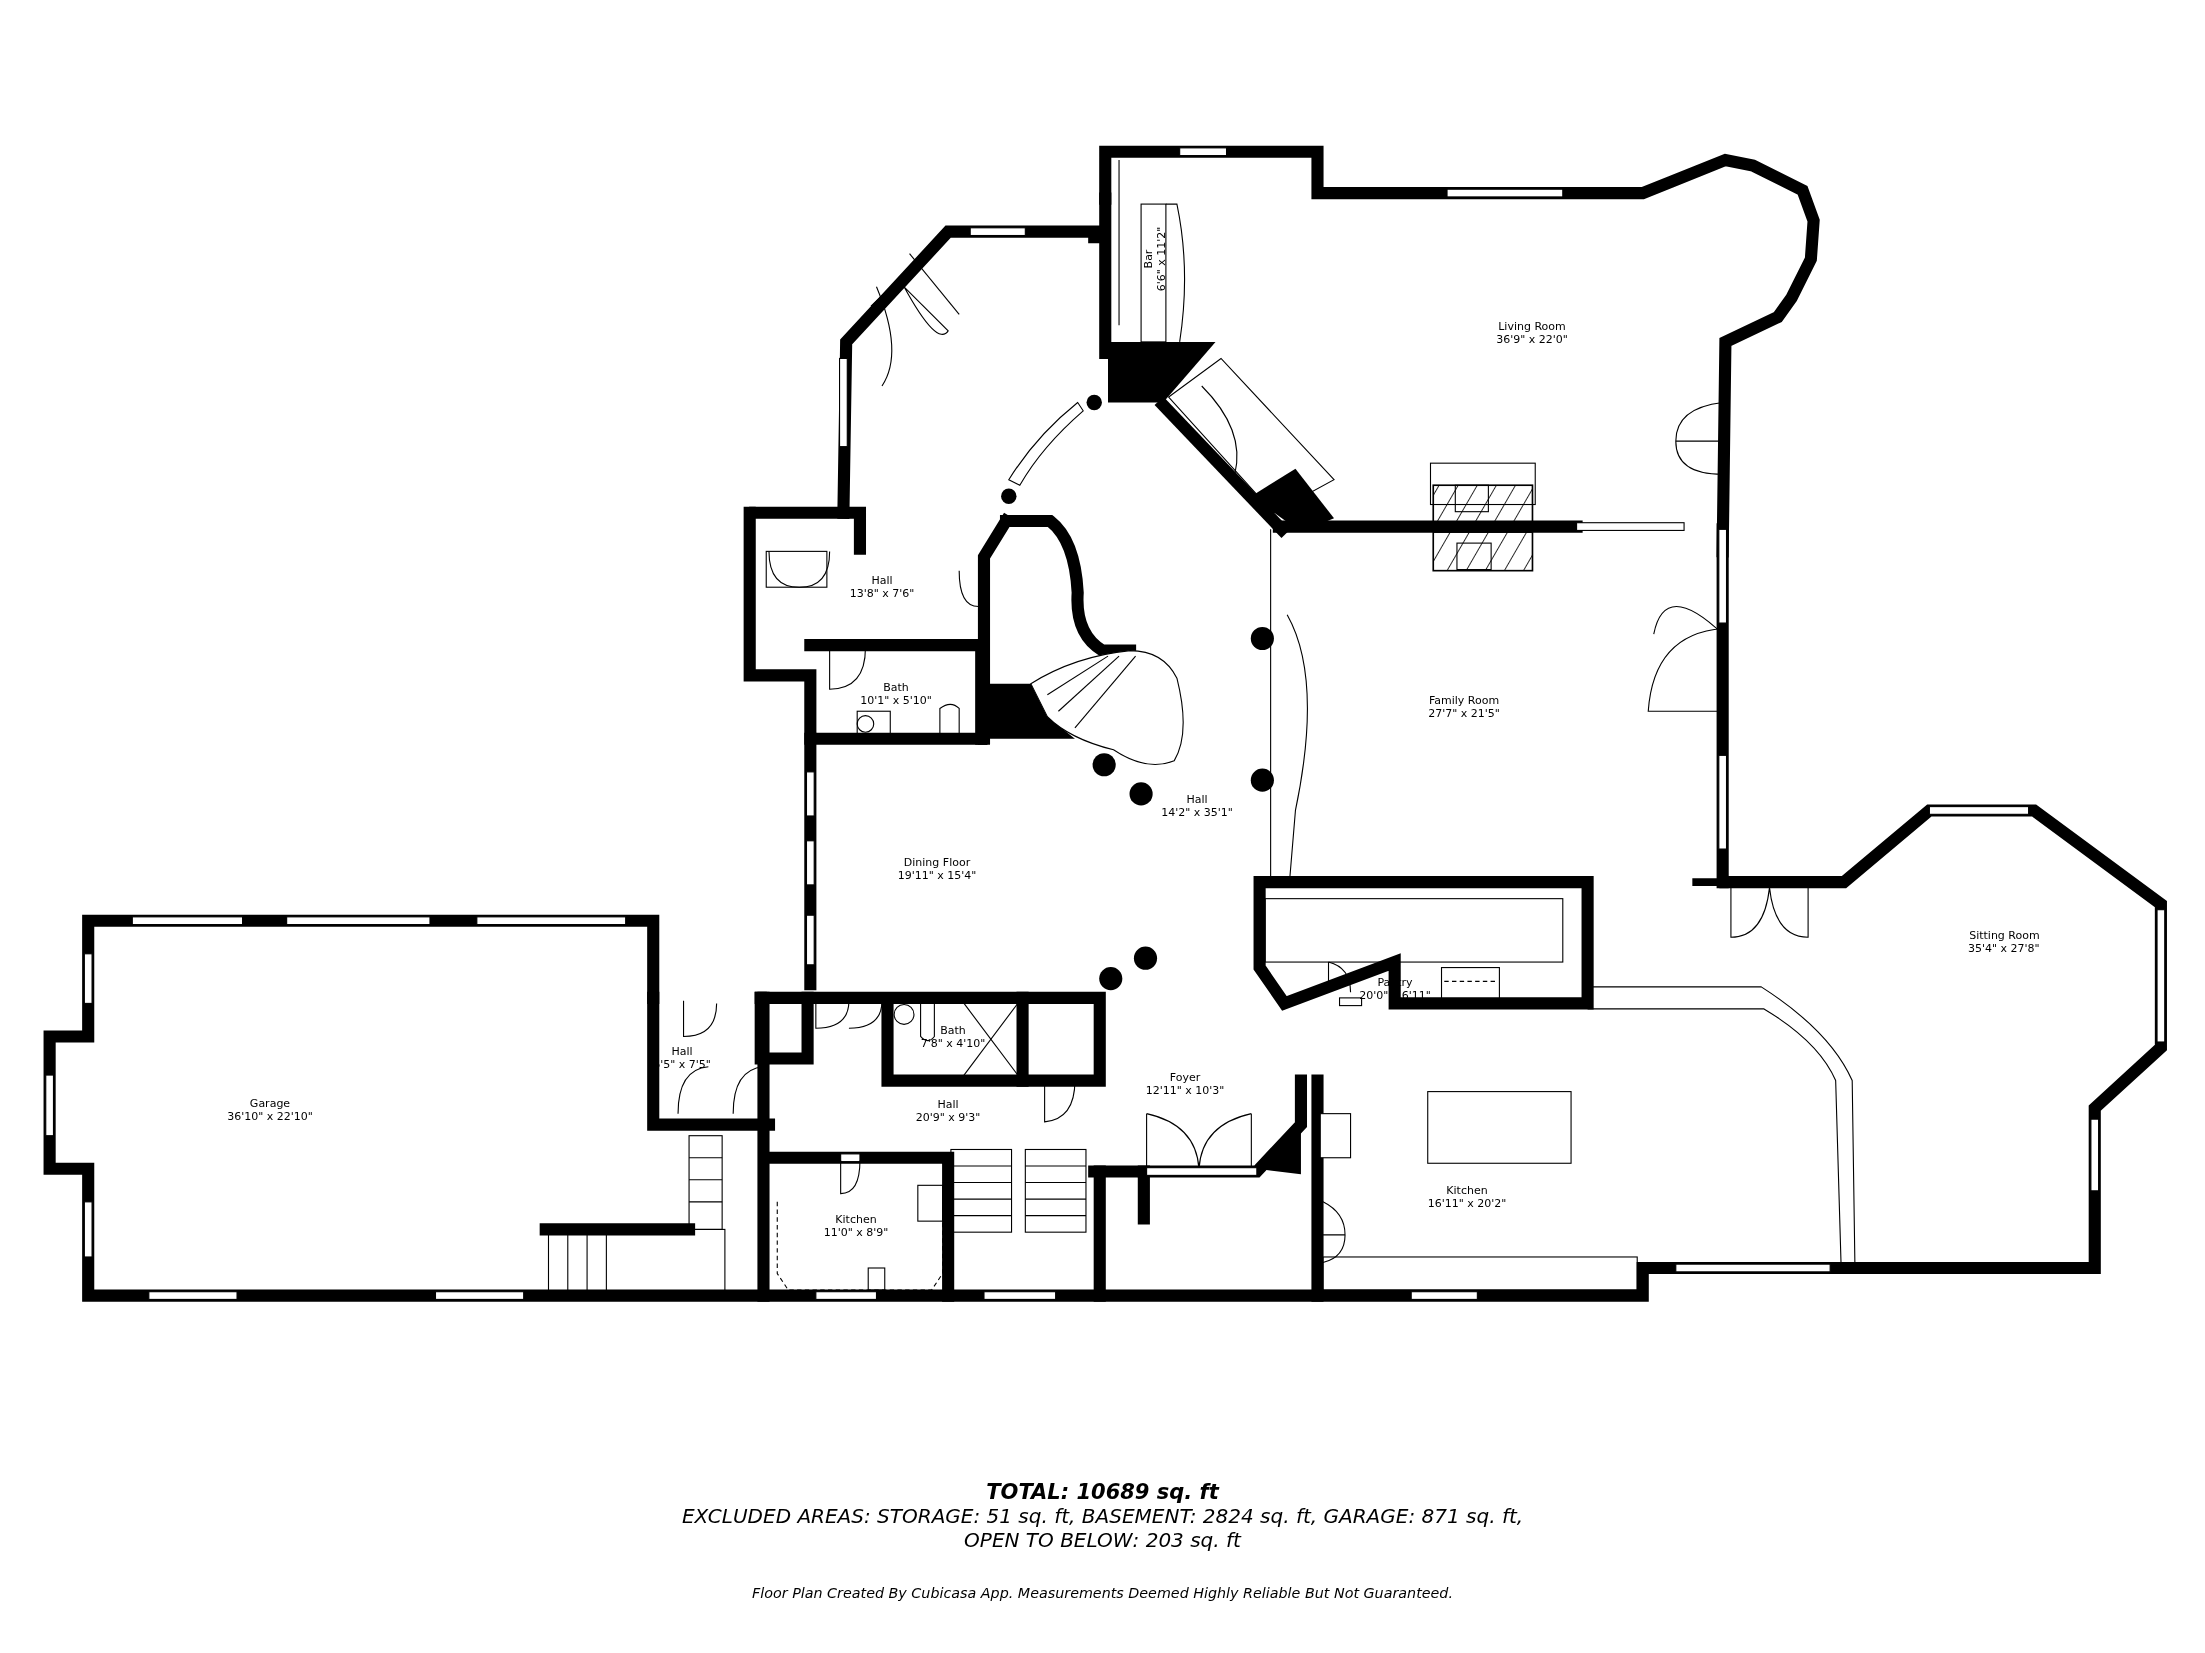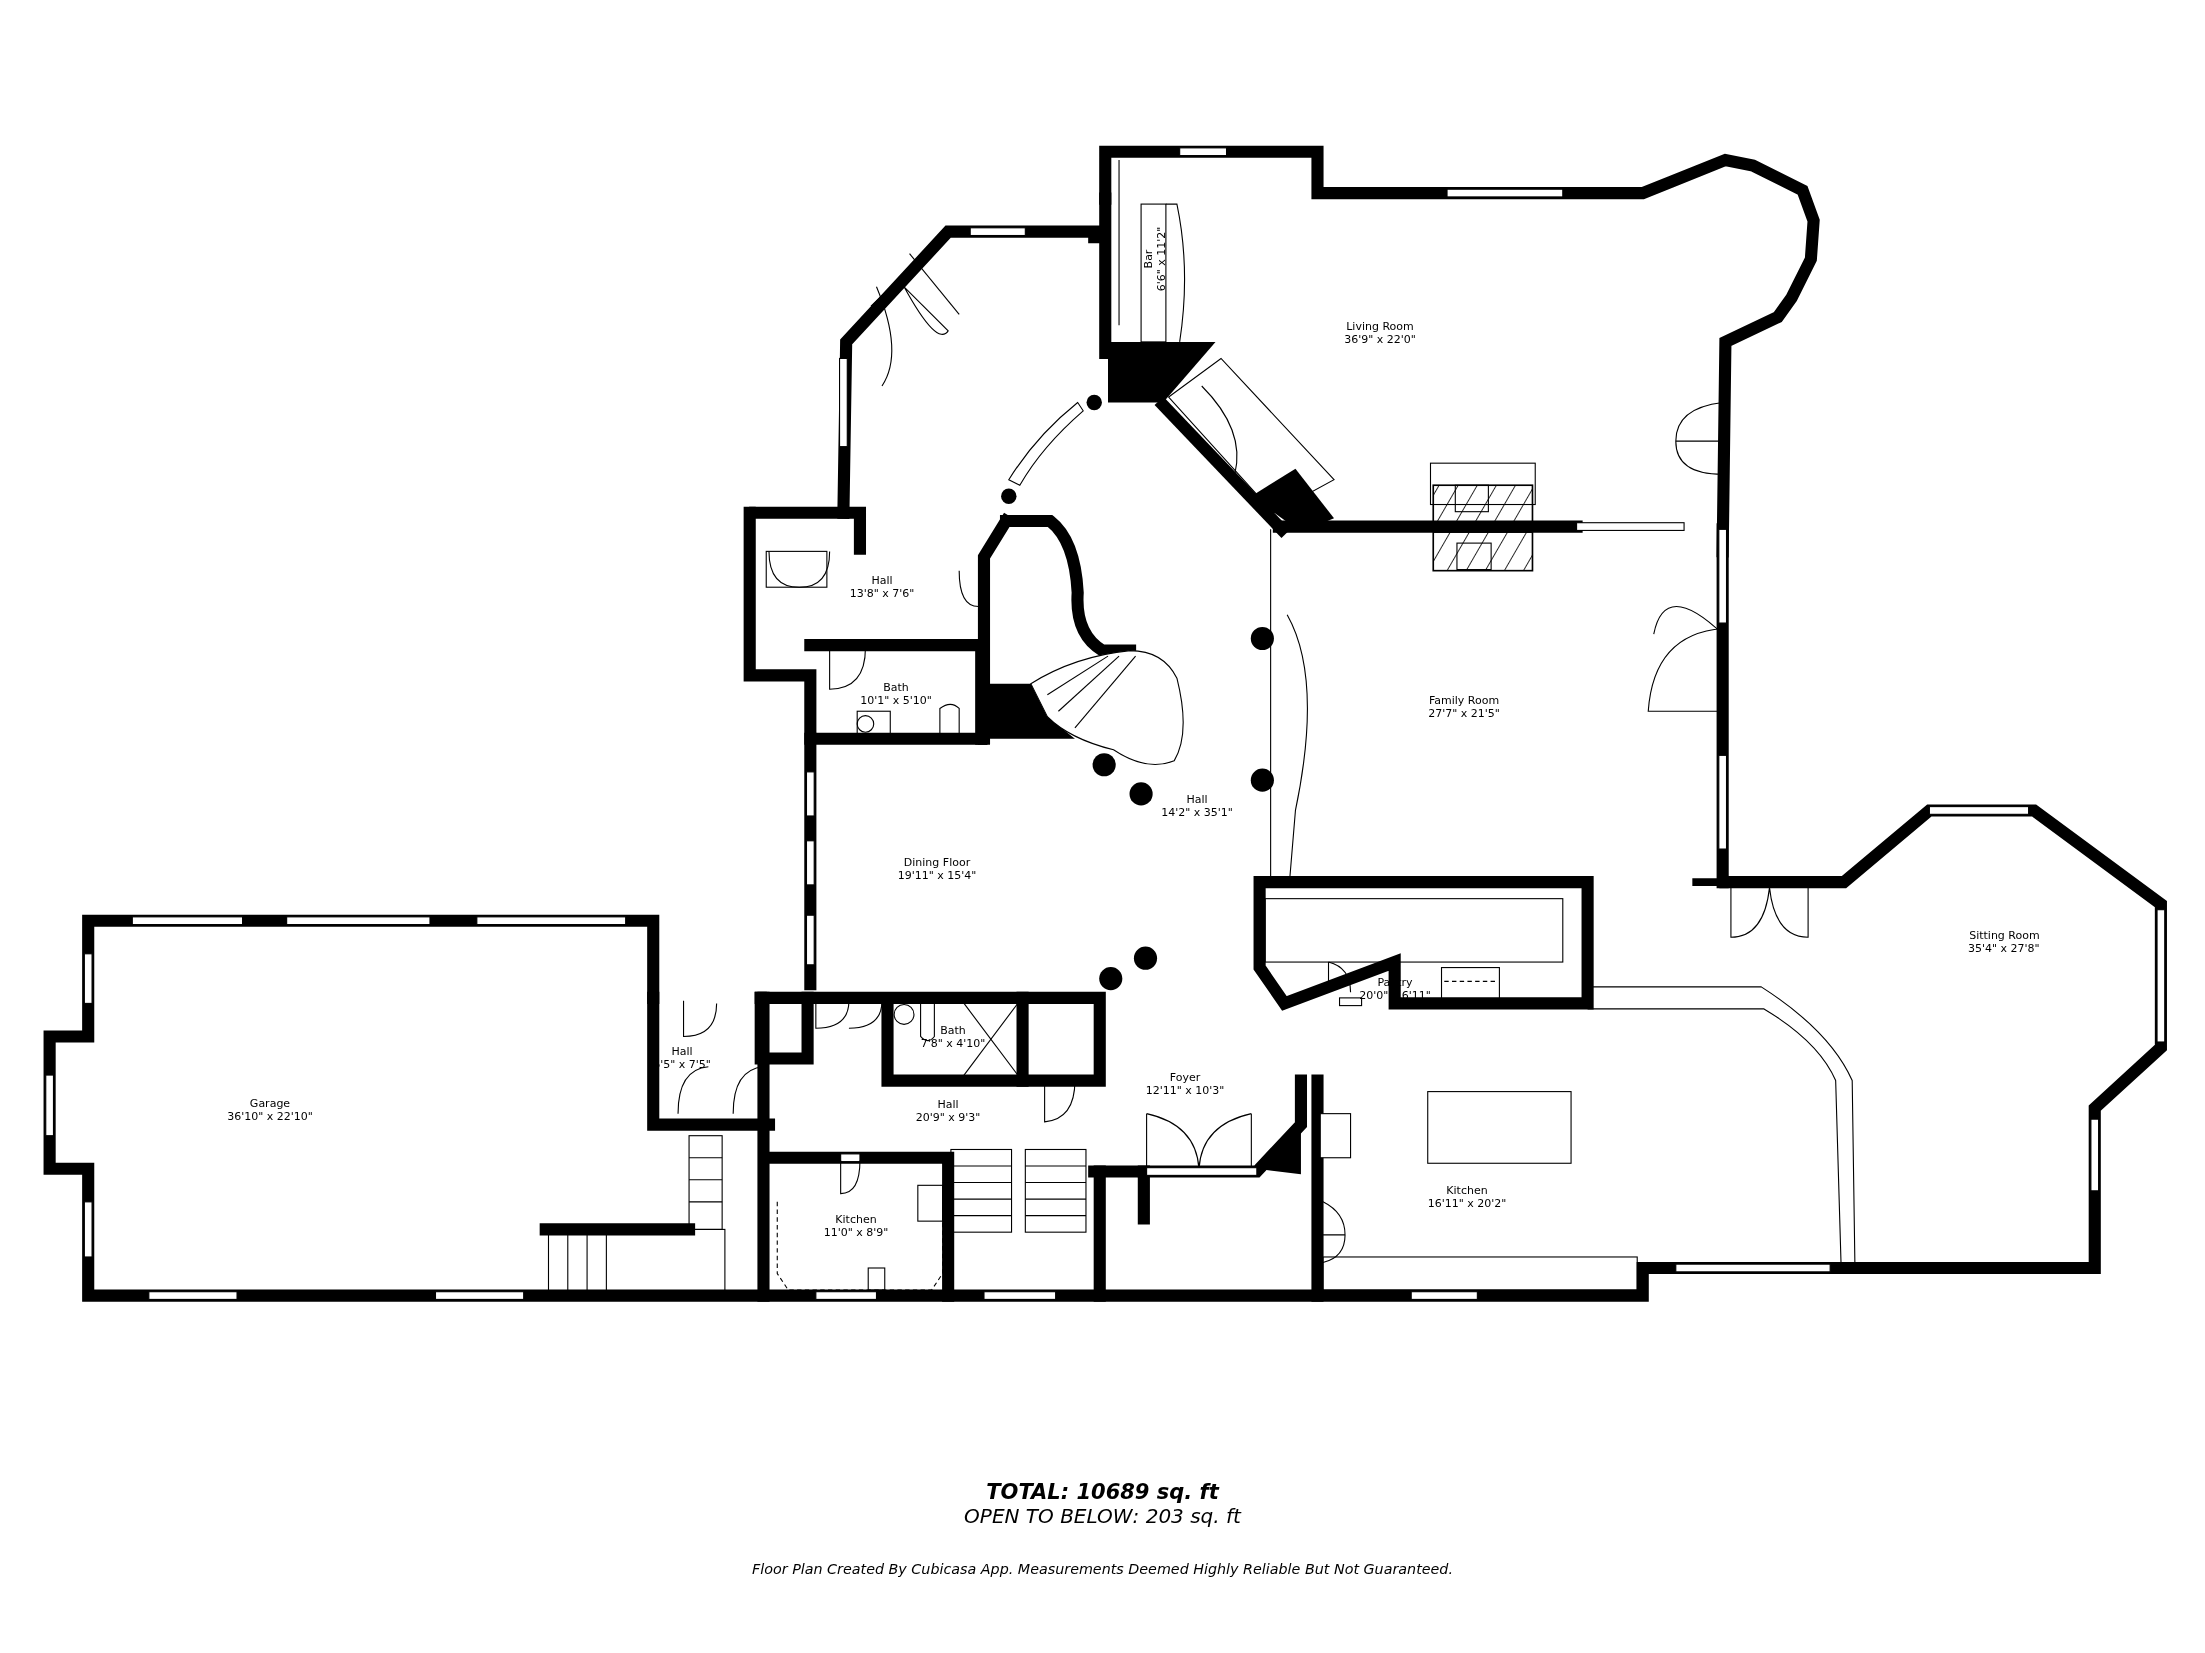--- a/index.html
+++ b/index.html
@@ -216,21 +216,21 @@
     <rect class="win" x="153" y="1730" width="14" height="90"></rect>
     <rect class="win" x="83" y="1950" width="14" height="110"></rect>
     <rect class="win" x="153" y="2180" width="14" height="100"></rect>
     <rect class="win" x="270" y="2343" width="160" height="14"></rect>
     <rect class="win" x="790" y="2343" width="160" height="14"></rect>
     <rect class="win" x="1480" y="2343" width="110" height="14"></rect>
     <rect class="win" x="1785" y="2343" width="130" height="14"></rect>
   </g>
 </svg>
 
-<div class="room-label" style="left:1380px; top:320px;">
+<div class="room-label" style="left:1532px; top:320px;">
   <div>Living Room</div>
   <div>36'9" x 22'0"</div>
 </div>
 <div class="room-label rot" style="left:1155px; top:259px;">
   <div>Bar</div>
   <div>6'6" x 11'2"</div>
 </div>
 <div class="room-label" style="left:882px; top:574px;">
   <div>Hall</div>
   <div>13'8" x 7'6"</div>
@@ -283,16 +283,17 @@
   <div>Kitchen</div>
   <div>11'0" x 8'9"</div>
 </div>
 <div class="room-label" style="left:1467px; top:1184px;">
   <div>Kitchen</div>
   <div>16'11" x 20'2"</div>
 </div>
 
 <div class="summary">
   <div class="total">TOTAL: 10689 sq. ft</div>
+  <div class="line">EXCLUDED AREAS: STORAGE: 51 sq. ft, BASEMENT: 2824 sq. ft, GARAGE: 871 sq. ft,</div>
   <div class="line">OPEN TO BELOW: 203 sq. ft</div>
   <div class="credit">Floor Plan Created By Cubicasa App. Measurements Deemed Highly Reliable But Not Guaranteed.</div>
 </div>
 
 
 </body></html>

